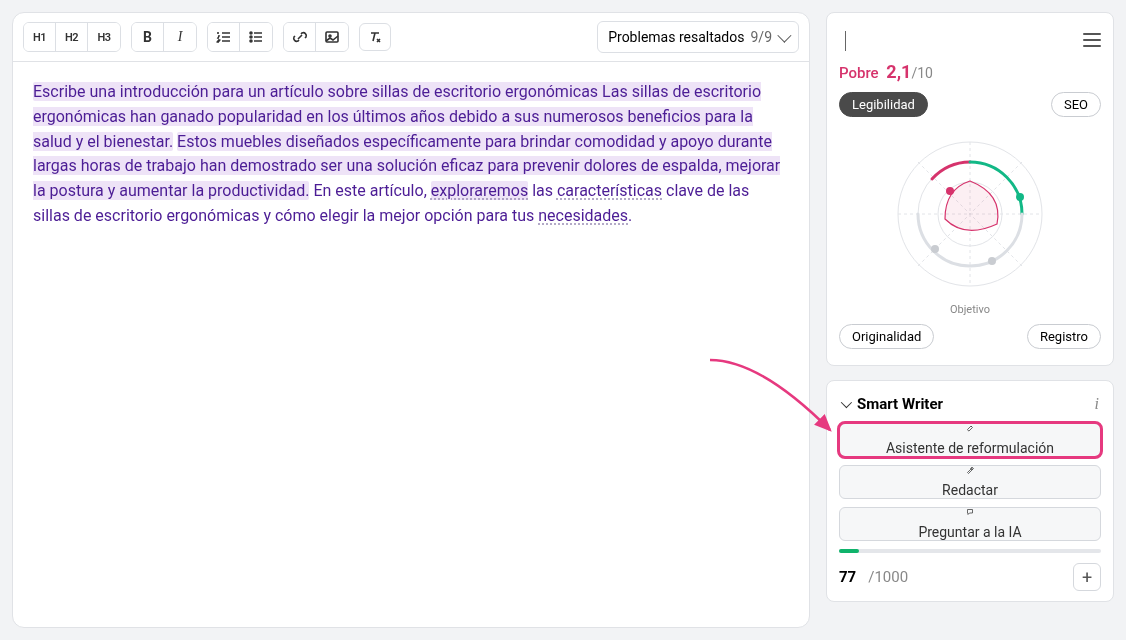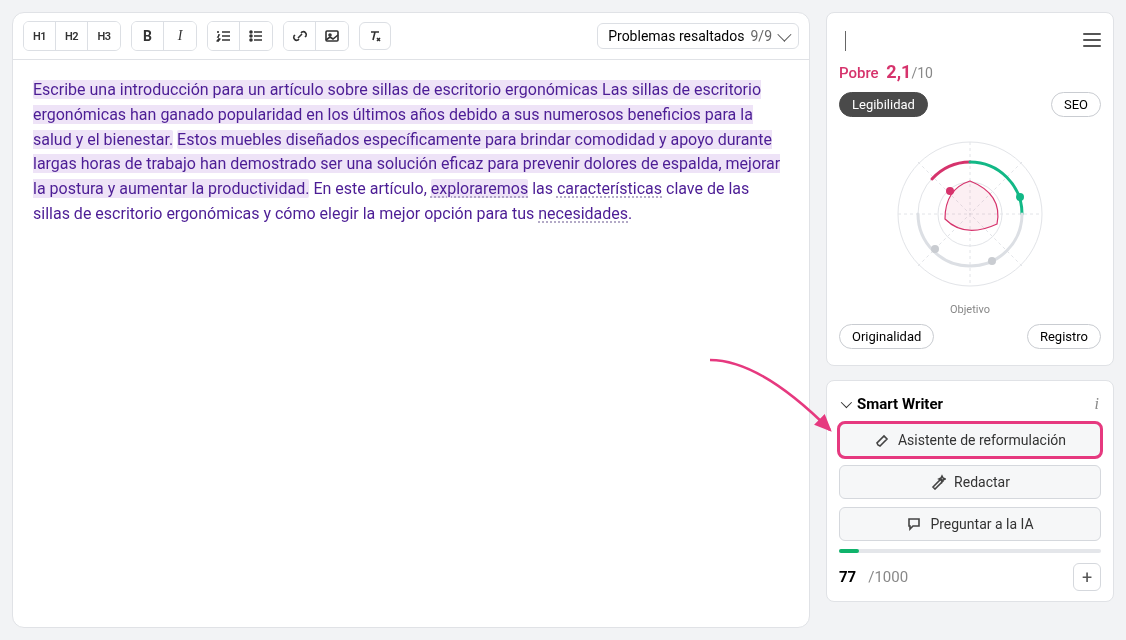--- a/index.html
+++ b/index.html
@@ -7,21 +7,21 @@
   
   .editor-panel { flex: 1; background: #fff; border: 1px solid #e0e2e6; border-radius: 12px; display: flex; flex-direction: column; overflow: hidden; }
   .toolbar { display: flex; align-items: center; gap: 10px; padding: 8px 10px; border-bottom: 1px solid #e0e2e6; }
   .tool-group { display: flex; border: 1px solid #dcdfe4; border-radius: 6px; overflow: hidden; }
   .tool-btn { width: 32px; height: 28px; display: flex; align-items: center; justify-content: center; background: #fff; border: none; border-right: 1px solid #dcdfe4; cursor: pointer; font-size: 14px; color: #333; }
   .tool-btn:last-child { border-right: none; }
   .tool-btn.h { font-size: 11px; font-weight: 600; letter-spacing: -0.5px; }
   .tool-btn.single { border-radius: 6px; border: 1px solid #dcdfe4; }
   .tool-btn svg { width: 16px; height: 16px; stroke: #333; fill: none; stroke-width: 1.6; }
   .toolbar-spacer { flex: 1; }
-  .problems-dropdown { height: 26px; border: 1px solid #dcdfe4; border-radius: 6px; padding: 0 10px; display: flex; align-items: center; gap: 6px; font-size: 14px; cursor: pointer; background: #fff; }
+  .problems-dropdown { height: 32px; border: 1px solid #dcdfe4; border-radius: 6px; padding: 0 10px; display: flex; align-items: center; gap: 6px; font-size: 14px; cursor: pointer; background: #fff; }
   .problems-dropdown .count { color: #666; }
   .chev-down { width: 10px; height: 10px; border-right: 1.6px solid #555; border-bottom: 1.6px solid #555; transform: rotate(45deg) translateY(-2px); }
   .editor-body { padding: 18px 20px; font-size: 16px; line-height: 1.55; color: #4c1d95; }
   .hl { background: #eee3f7; border-radius: 2px; }
   .underline-wavy { text-decoration: underline dotted #9a8fb5; text-underline-offset: 3px; }
   
   .sidebar { width: 288px; display: flex; flex-direction: column; gap: 14px; }
   .side-card { background: #fff; border: 1px solid #e0e2e6; border-radius: 8px; padding: 10px 12px; }
   .side-top { display: flex; align-items: center; justify-content: space-between; height: 34px; }
   .chev-left { width: 8px; height: 8px; border-left: 1.8px solid #666; border-bottom: 1.8px solid #666; transform: rotate(45deg); }
@@ -35,21 +35,21 @@
   .chip { font-size: 13px; padding: 4px 12px; border-radius: 14px; border: 1px solid #c9ccd1; background: #fff; cursor: pointer; }
   .chip.dark { background: #4a4a4a; color: #fff; border-color: #4a4a4a; }
   .radar-wrap { display: flex; justify-content: center; padding: 4px 0 2px; position: relative; }
   .radar-caption { text-align: center; font-size: 11px; color: #888; margin-top: 2px; }
   .chip-row.bottom { margin-top: 8px; margin-bottom: 2px; }
   
   .sw-header { display: flex; align-items: center; gap: 8px; padding: 4px 2px 10px; }
   .sw-header .chev { width: 8px; height: 8px; border-right: 1.8px solid #333; border-bottom: 1.8px solid #333; transform: rotate(45deg) translateY(-2px); }
   .sw-header .title { font-weight: 700; font-size: 15px; flex: 1; }
   .sw-header .info { font-style: italic; font-family: Georgia, serif; color: #888; cursor: pointer; }
-  .sw-btn { width: 100%; height: 34px; border: 1px solid #d5d8dd; background: #f6f7f8; border-radius: 6px; display: flex; align-items: center; justify-content: center; gap: 8px; font-size: 14px; color: #333; margin-bottom: 8px; cursor: pointer; }
+  .sw-btn { width: 100%; height: 34px; border: 1px solid #d5d8dd; background: #f6f7f8; border-radius: 6px; display: flex; align-items: center; justify-content: center; gap: 8px; font-size: 14px; color: #333; margin-bottom: 8px; cursor: pointer; flex-direction: column; }
   .sw-btn svg { width: 16px; height: 16px; stroke: #444; fill: none; stroke-width: 1.6; }
   .sw-btn.highlighted { outline: 3px solid #e6397f; outline-offset: -1px; }
   .sw-usage-label { font-size: 13px; color: #333; margin-top: 10px; margin-bottom: 6px; }
   .sw-bar { height: 4px; background: #e4e6ea; border-radius: 2px; position: relative; margin-bottom: 10px; }
   .sw-bar-fill { position: absolute; left: 0; top: 0; bottom: 0; background: #0fb36b; border-radius: 2px; }
   .sw-usage-row { display: flex; align-items: center; justify-content: space-between; }
   .sw-usage-num { font-size: 15px; }
   .sw-usage-num b { font-weight: 700; }
   .sw-usage-num span { color: #888; margin-left: 12px; }
   .sw-plus { width: 28px; height: 28px; border: 1px solid #d5d8dd; border-radius: 6px; display: flex; align-items: center; justify-content: center; font-size: 18px; color: #555; cursor: pointer; background: #fff; }

